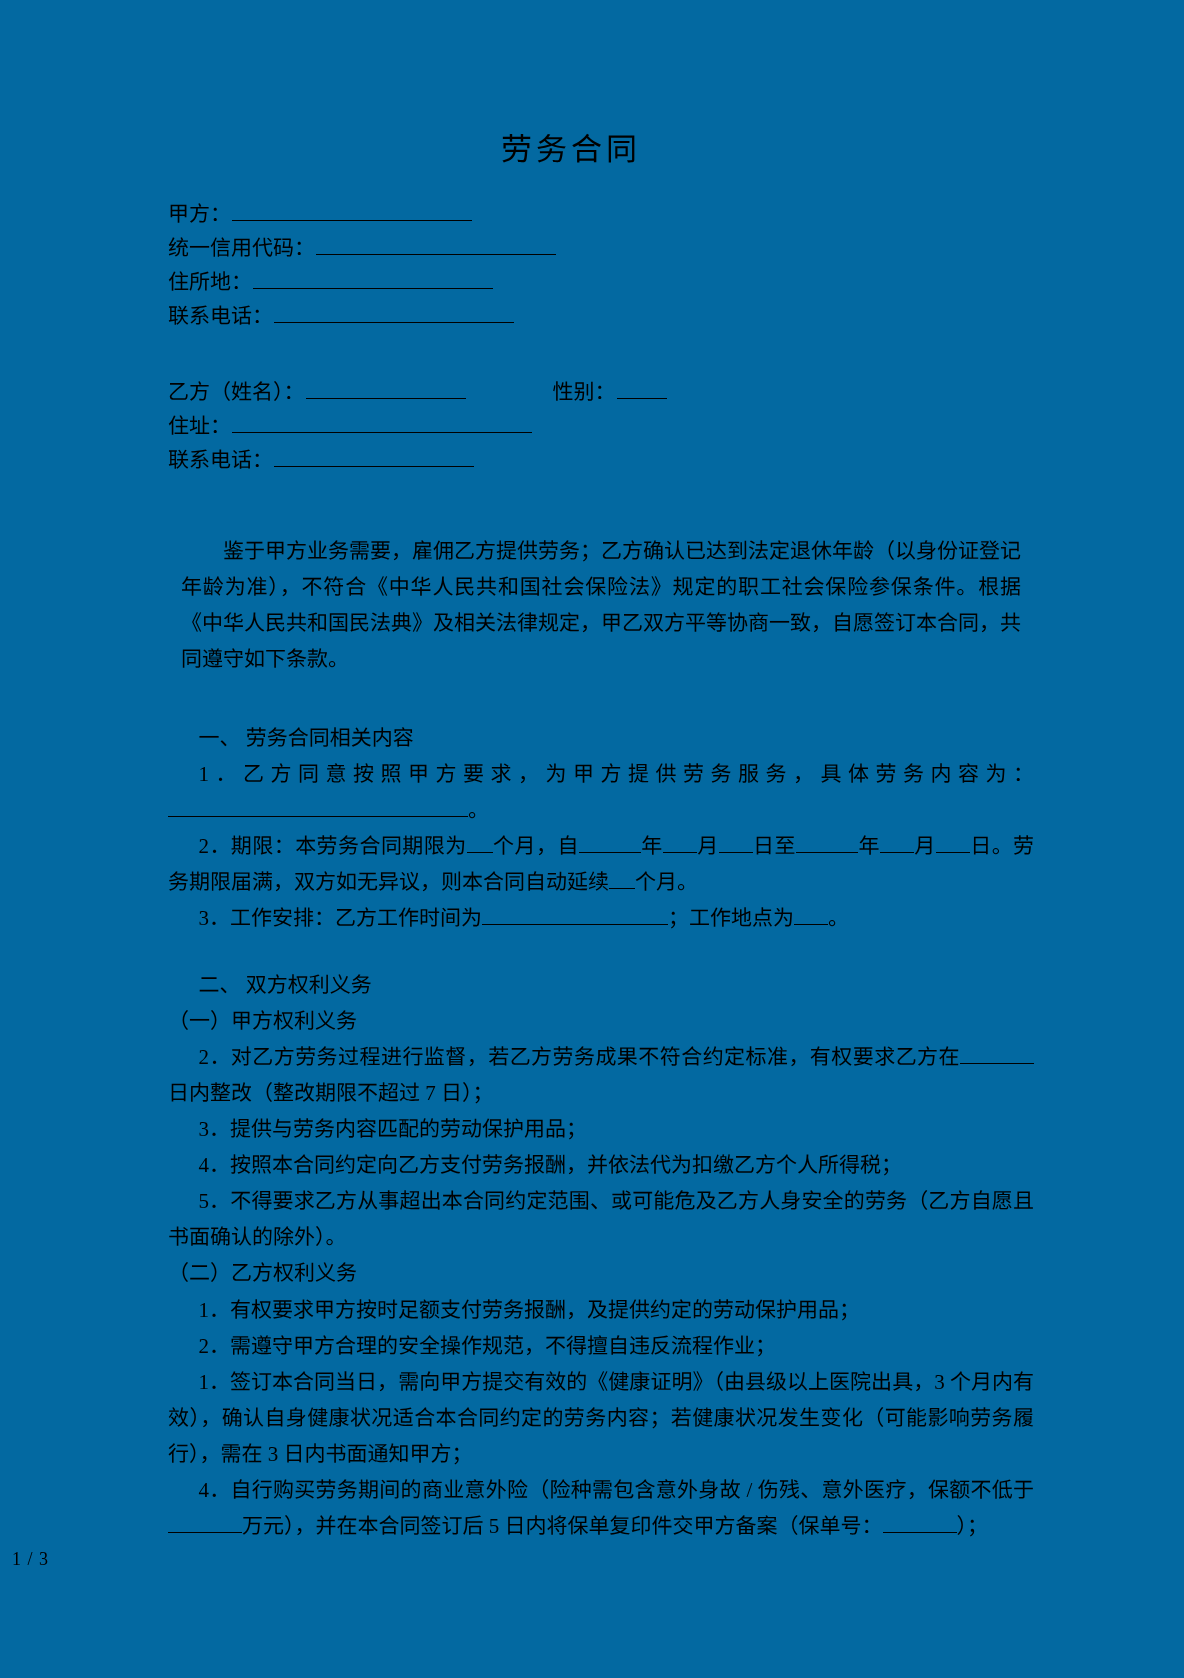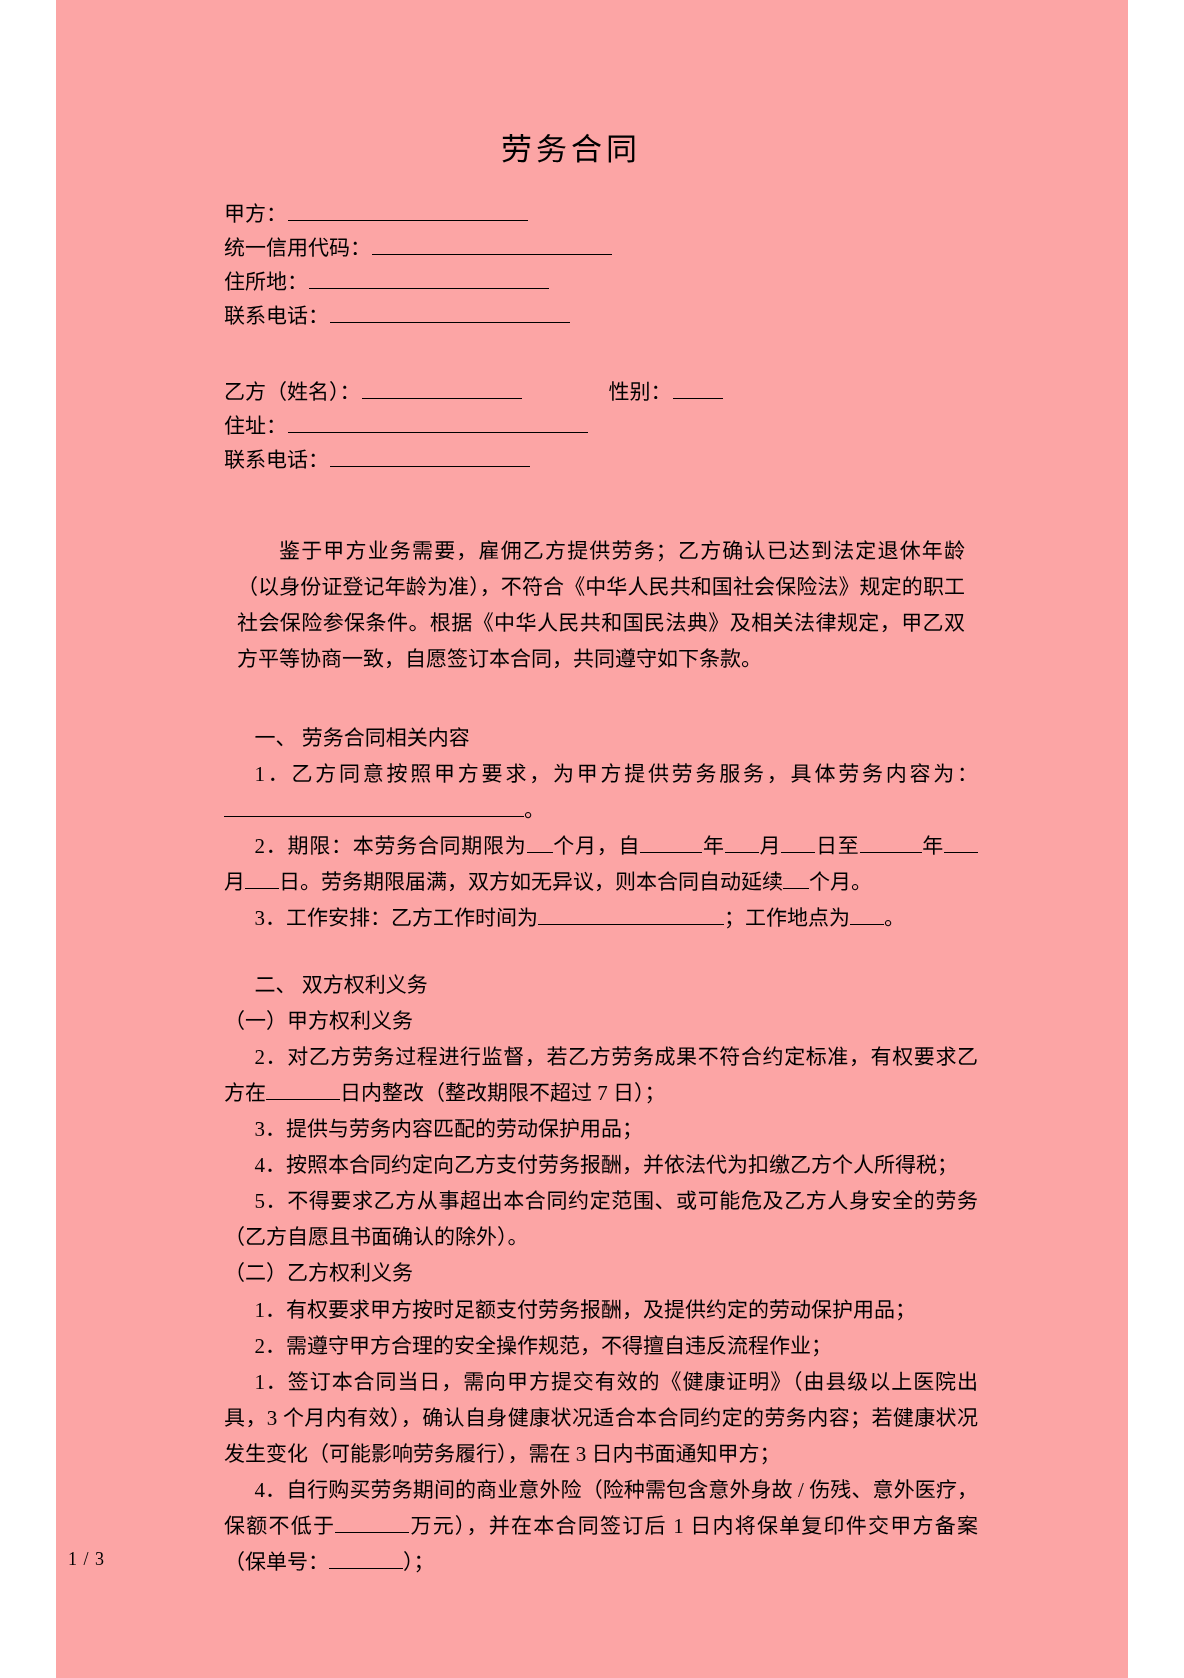--- a/index.html
+++ b/index.html
@@ -6,24 +6,24 @@
     margin: 0;
     padding: 0;
     background: #ffffff;
   }
   body {
     font-family: "Liberation Serif", "DejaVu Serif", serif;
     color: #000000;
   }
   .page {
     position: relative;
-    width: 1072px;
+    width: 1184px;
     height: 1678px;
     margin: 0 auto;
-    background: #fca5a5;
+    background: #0369a1;
     box-sizing: border-box;
     padding: 128px 150px 0 168px;
     overflow: hidden;
   }
   .doc-title {
     text-align: center;
     font-size: 31px;
     font-weight: normal;
     letter-spacing: 4px;
     margin: 0 0 26px 0;
@@ -150,17 +150,17 @@
   <p class="heading-num">二、 双方权利义务</p>
   <p class="clause-flush">（一）甲方权利义务</p>
   <p class="clause"><span>2．对乙方劳务过程进行监督，若乙方劳务成果不符合约定标准，有权要求乙方在</span><span class="inline-blank ib-6"></span><span>日内整改（整改期限不超过 7 日）；</span></p>
   <p class="clause">3．提供与劳务内容匹配的劳动保护用品；</p>
   <p class="clause">4．按照本合同约定向乙方支付劳务报酬，并依法代为扣缴乙方个人所得税；</p>
   <p class="clause">5．不得要求乙方从事超出本合同约定范围、或可能危及乙方人身安全的劳务（乙方自愿且书面确认的除外）。</p>
   <p class="clause-flush">（二）乙方权利义务</p>
   <p class="clause">1．有权要求甲方按时足额支付劳务报酬，及提供约定的劳动保护用品；</p>
   <p class="clause">2．需遵守甲方合理的安全操作规范，不得擅自违反流程作业；</p>
   <p class="clause">1．签订本合同当日，需向甲方提交有效的《健康证明》（由县级以上医院出具，3 个月内有效），确认自身健康状况适合本合同约定的劳务内容；若健康状况发生变化（可能影响劳务履行），需在 3 日内书面通知甲方；</p>
-  <p class="clause"><span>4．自行购买劳务期间的商业意外险（险种需包含意外身故 / 伤残、意外医疗，保额不低于</span><span class="inline-blank ib-6"></span><span>万元），并在本合同签订后 1 日内将保单复印件交甲方备案（保单号：</span><span class="inline-blank ib-6"></span><span>）；</span></p>
+  <p class="clause"><span>4．自行购买劳务期间的商业意外险（险种需包含意外身故 / 伤残、意外医疗，保额不低于</span><span class="inline-blank ib-6"></span><span>万元），并在本合同签订后 5 日内将保单复印件交甲方备案（保单号：</span><span class="inline-blank ib-6"></span><span>）；</span></p>
 
   <div class="footer">1 / 3</div>
 
 </div>
 
 </body></html>

